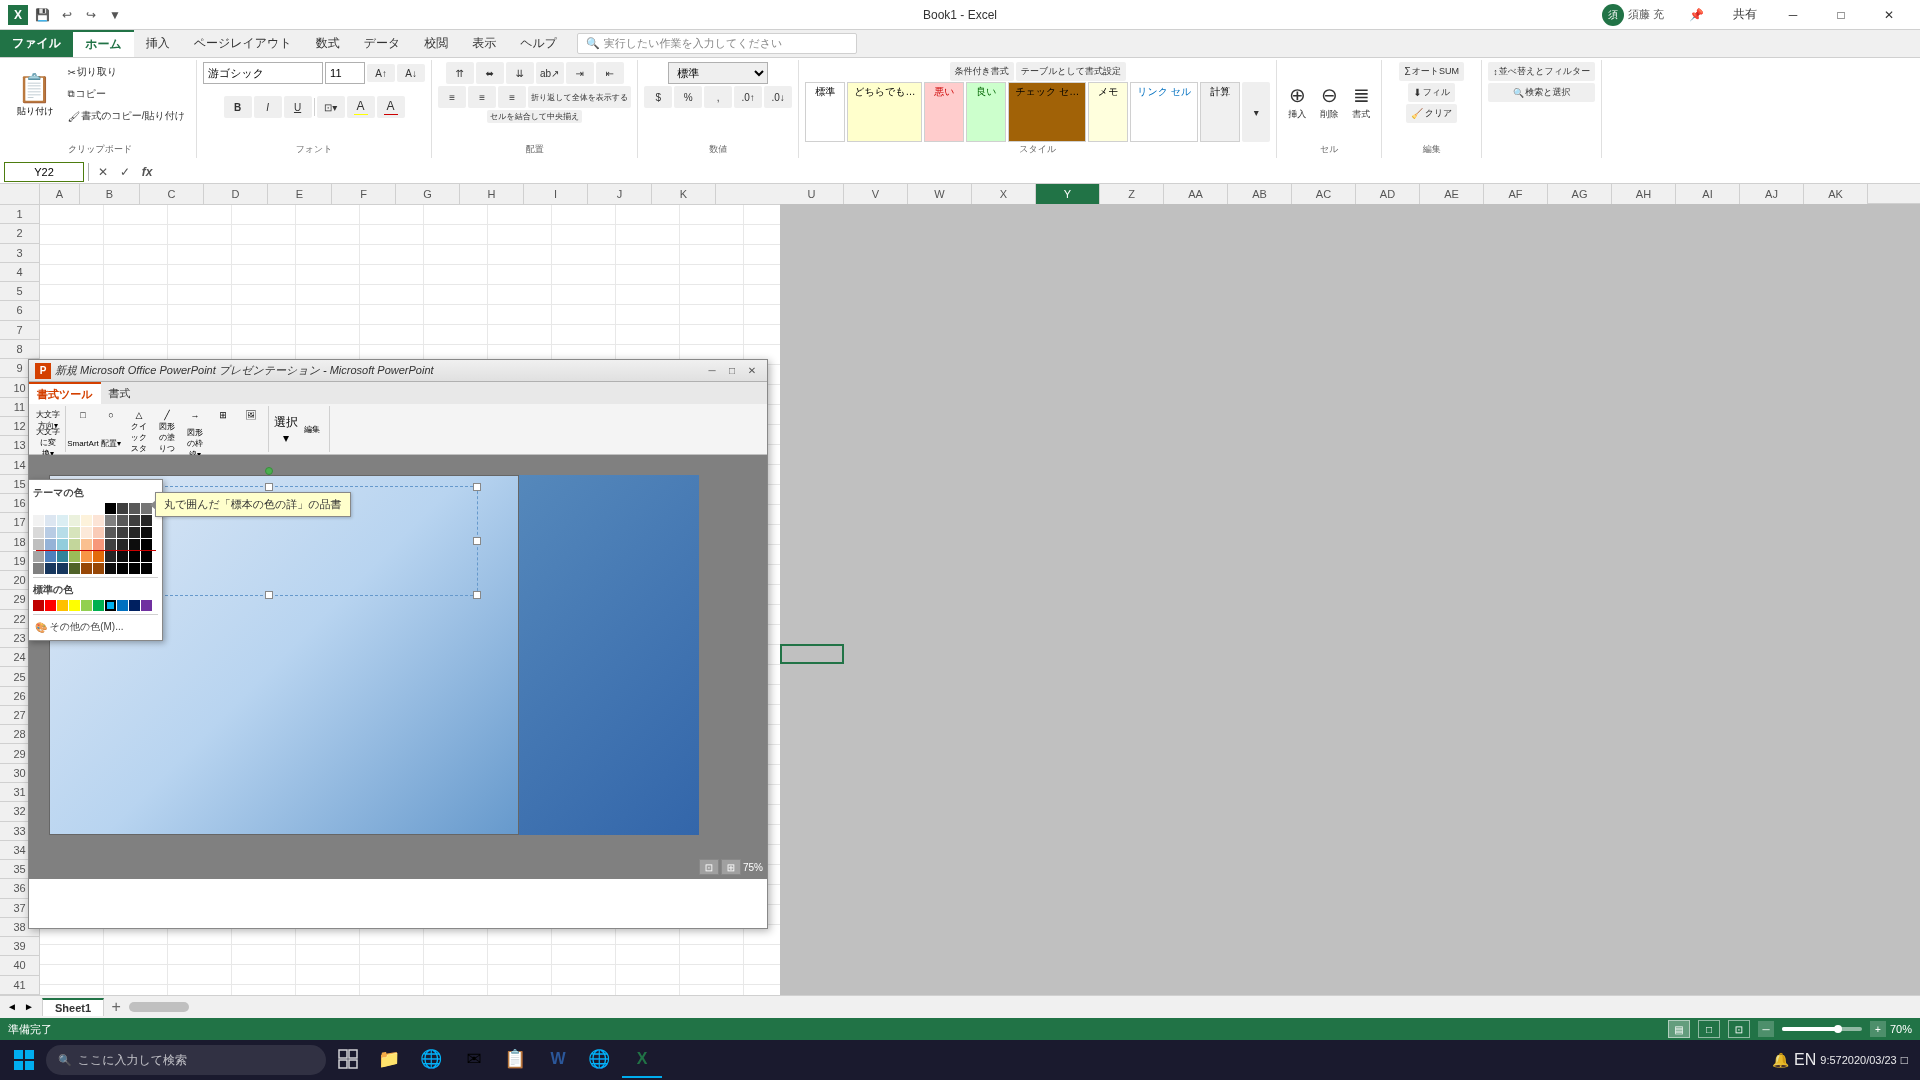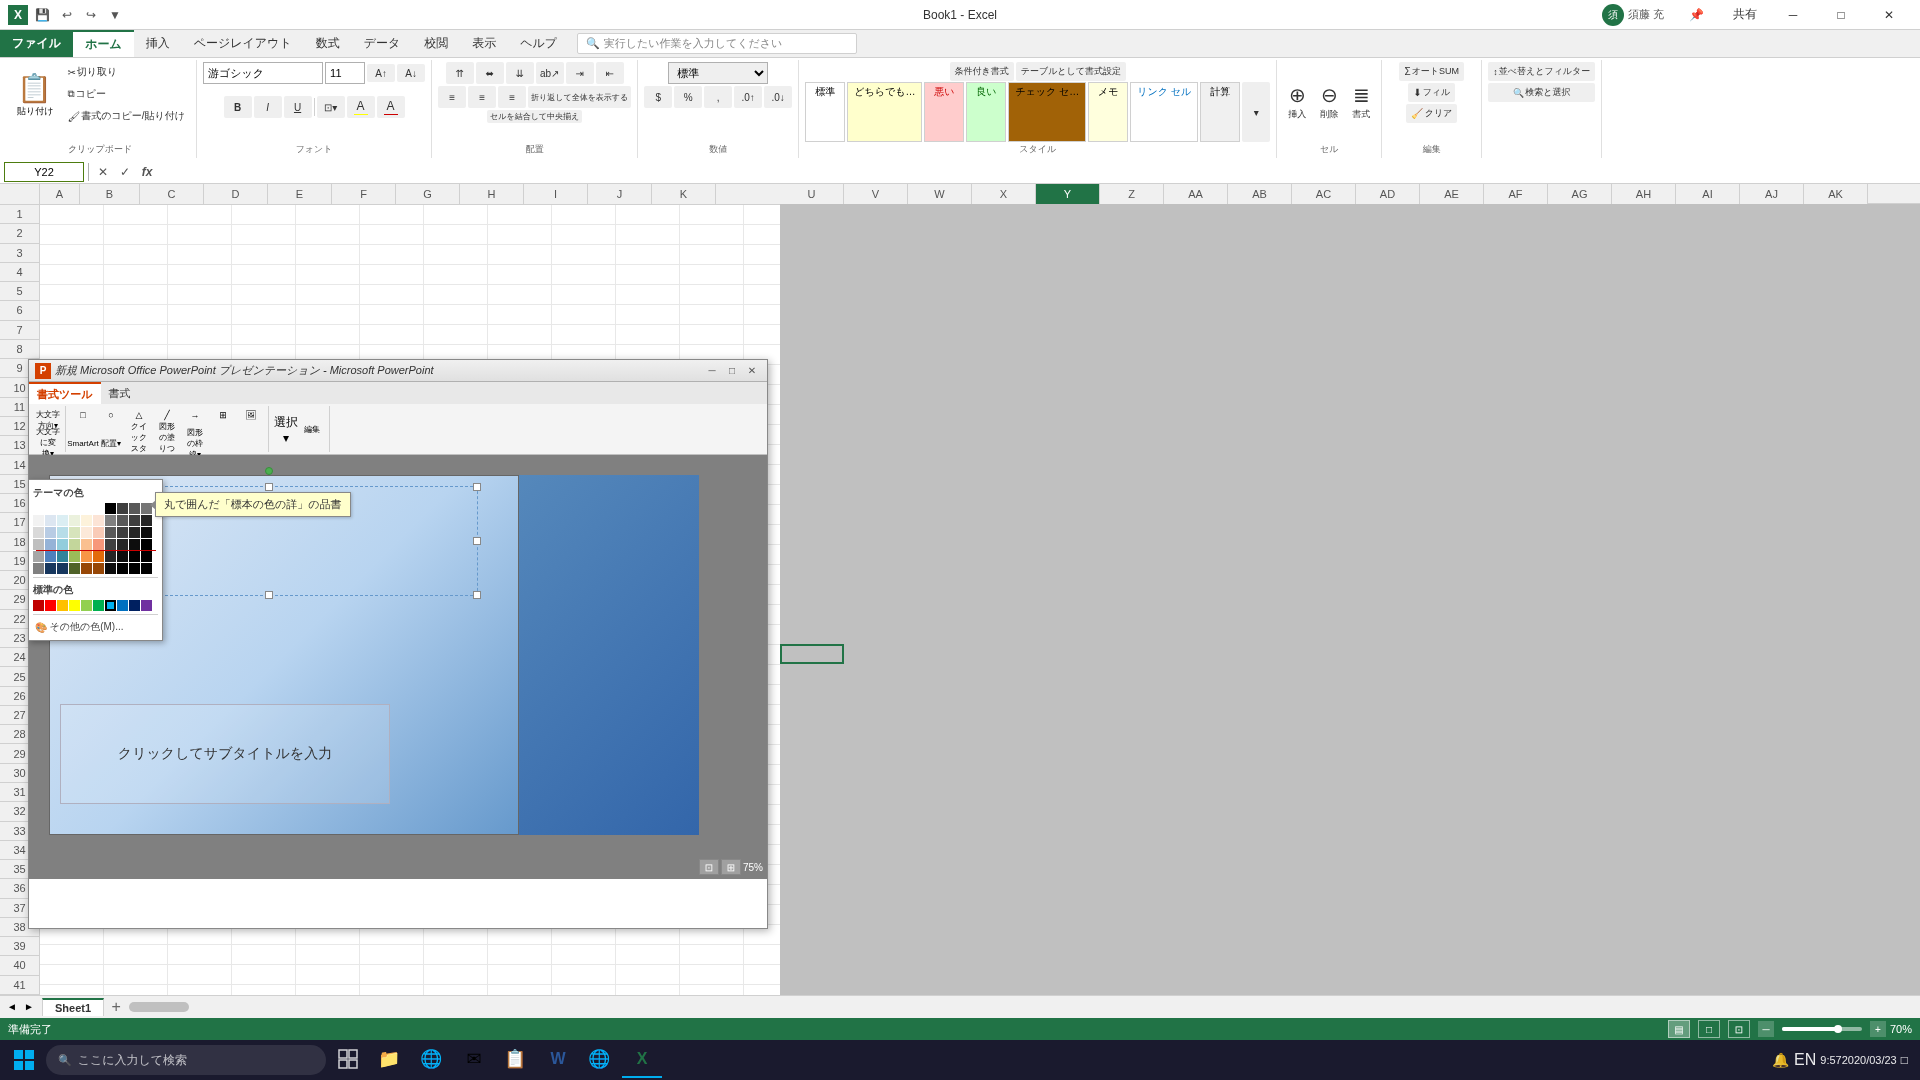--- a/index.html
+++ b/index.html
@@ -1045,23 +1045,20 @@
               <div style="position:absolute;top:50%;right:-4px;transform:translateY(-50%);width:8px;height:8px;background:white;border:1px solid #888;cursor:e-resize;"></div>
               <div style="position:absolute;bottom:-4px;left:50%;transform:translateX(-50%);width:8px;height:8px;background:white;border:1px solid #888;cursor:s-resize;"></div>
               <div style="position:absolute;top:-4px;left:-4px;width:8px;height:8px;background:white;border:1px solid #888;cursor:nw-resize;"></div>
               <div style="position:absolute;top:-4px;right:-4px;width:8px;height:8px;background:white;border:1px solid #888;cursor:ne-resize;"></div>
               <div style="position:absolute;bottom:-4px;left:-4px;width:8px;height:8px;background:white;border:1px solid #888;cursor:sw-resize;"></div>
               <div style="position:absolute;bottom:-4px;right:-4px;width:8px;height:8px;background:white;border:1px solid #888;cursor:se-resize;"></div>
 
               <div style="position:absolute;top:-20px;left:50%;transform:translateX(-50%);width:8px;height:8px;background:#4caf50;border-radius:50%;border:1px solid #388e3c;"></div>
             </div>
 
-            <div style="position:absolute;bottom:30px;left:10px;width:330px;height:100px;border:1px solid #b0b0c0;background:rgba(255,255,255,0.15);display:flex;align-items:center;justify-content:center;z-index:4;">
-              <span style="font-size:14px;color:#333;">クリックしてサブタイトルを入力</span>
-            </div>
           </div>
           <div class="ppt-right-panel" style="width:180px;height:360px;background:linear-gradient(135deg,#5588bb,#3366aa);"></div>
         </div>
       </div>
 
       <div class="ppt-bottom-bar">
         <div style="display:flex;gap:2px;align-items:center;">
           <button class="ppt-zoom-btn">⊡</button>
           <button class="ppt-zoom-btn">⊞</button>
           <span style="color:white;font-size:10px;">75%</span>

